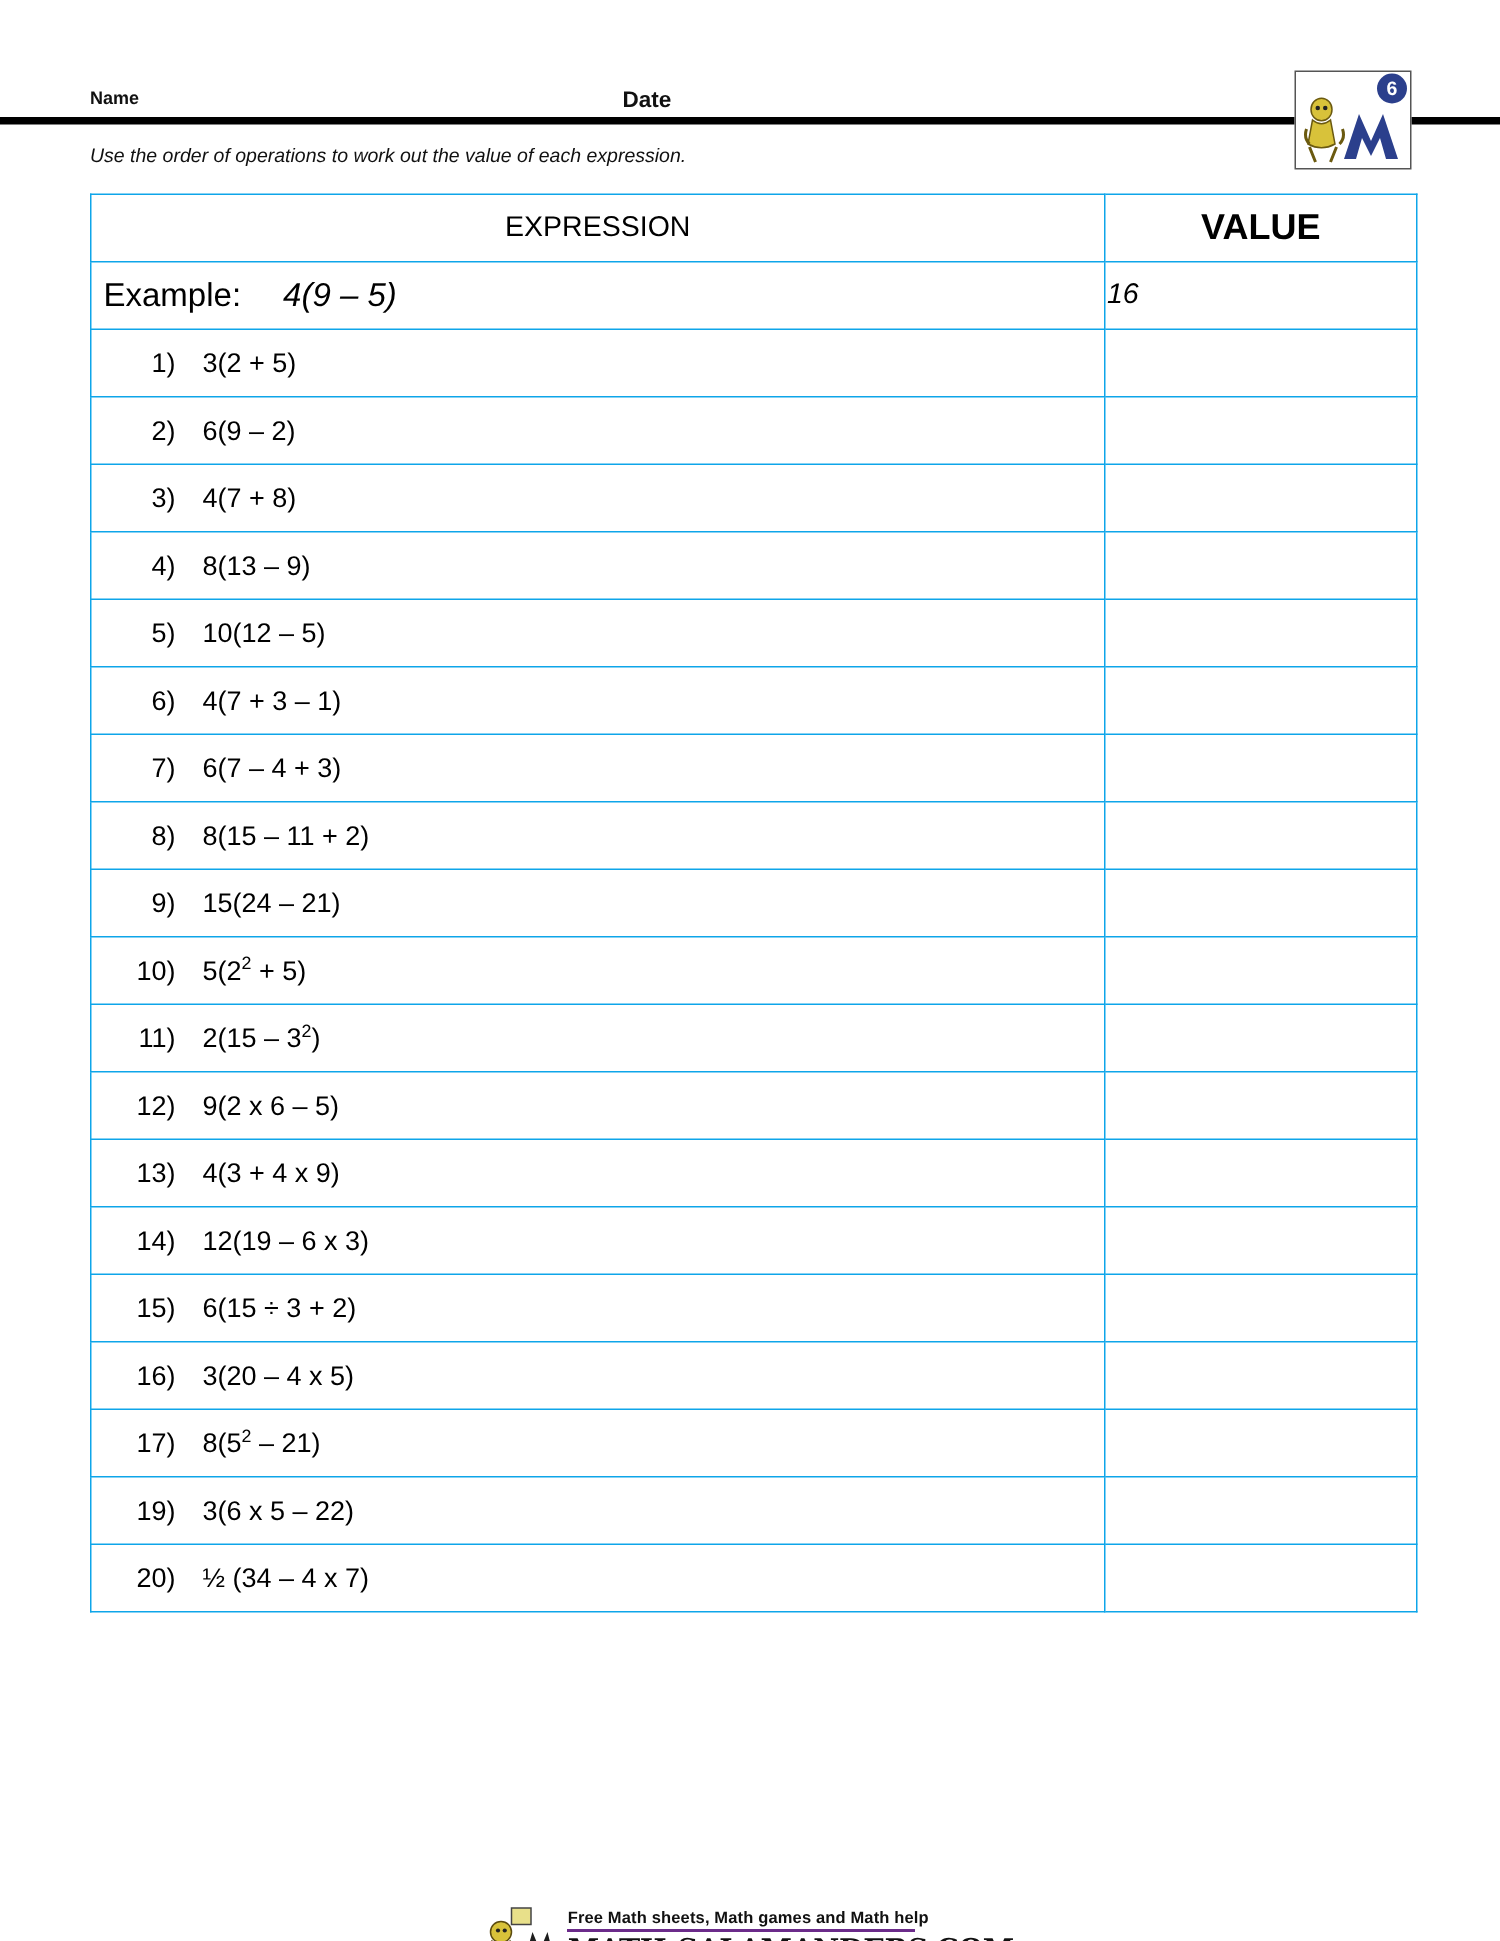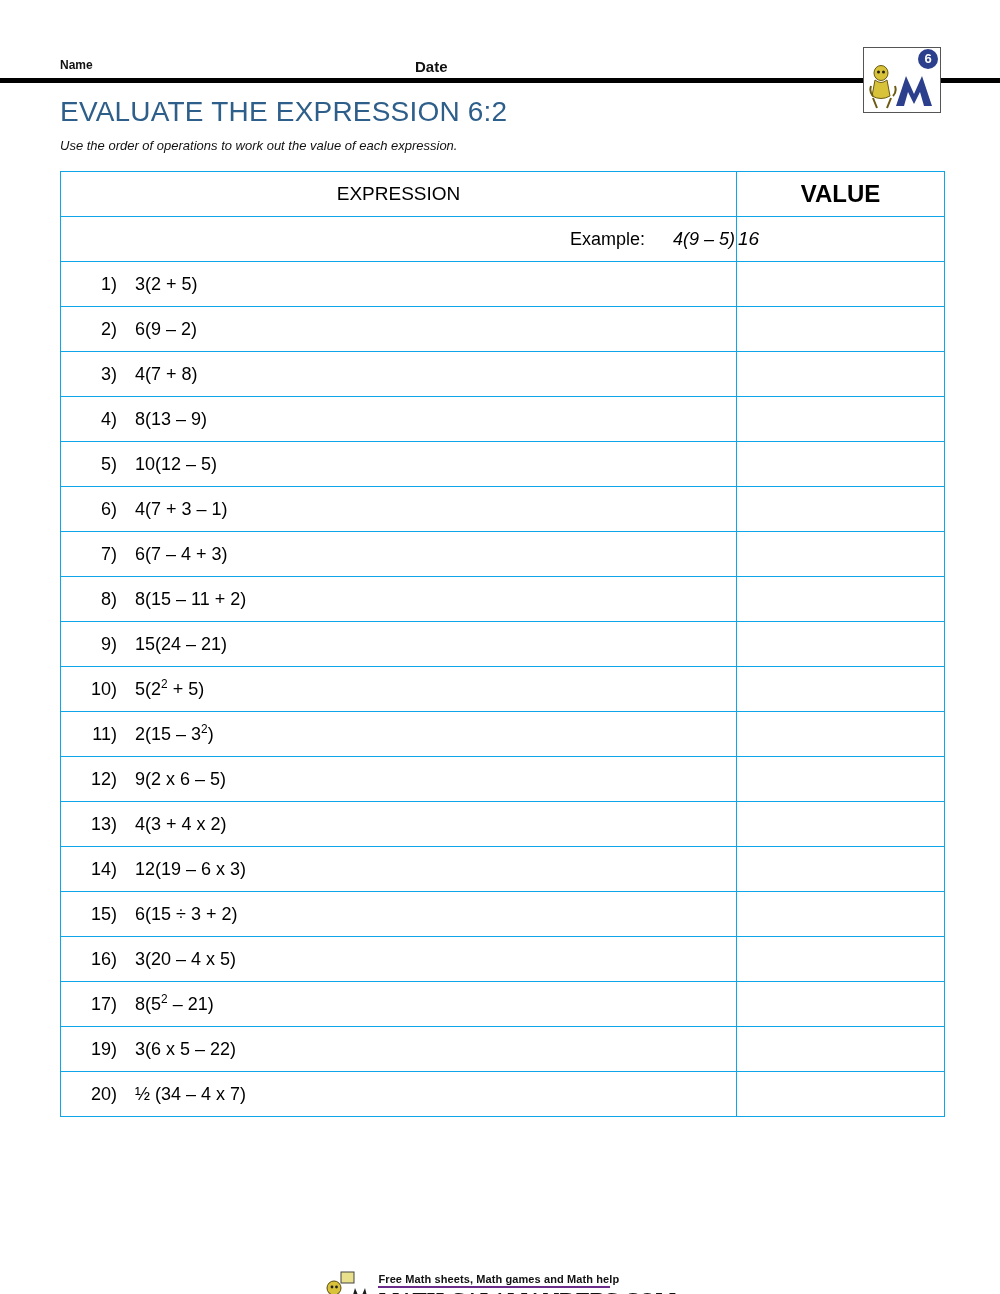--- a/index.html
+++ b/index.html
@@ -122,24 +122,23 @@
     height: 46px;
   }
   th.col-value {
     width: 205px;
     font-size: 24px;
     font-weight: bold;
     text-align: center;
     height: 46px;
   }
   td.example-expr {
-    font-size: 18px;
-    padding-left: 30px;
+    font-size: 22px;
+    padding-left: 8px;
     height: 46px;
-    text-align: right;
   }
   td.example-expr .ex-label {
     font-weight: normal;
   }
   td.example-expr .ex-math {
     font-style: italic;
     margin-left: 28px;
   }
   td.example-value {
     font-size: 19px;
@@ -236,21 +235,20 @@
         <path d="M4 34 l4 10 M22 34 l-4 10" stroke="#6b5a10" stroke-width="2" fill="none"></path>
         <path d="M2 22 q-2 6 2 10 M26 22 q2 6 -2 10" stroke="#6b5a10" stroke-width="2" fill="none"></path>
       </svg>
       <svg class="logo-m" viewBox="0 0 40 40">
         <path d="M2 36 L12 6 L20 24 L28 6 L38 36 L30 36 L26 22 L20 34 L14 22 L10 36 Z" fill="#2b3f8c"></path>
       </svg>
       <div class="logo-badge">6</div>
     </div>
   </div>
 
-  <h1 class="title">EVALUATE THE EXPRESSION 6:2</h1>
   <p class="subtitle">Use the order of operations to work out the value of each expression.</p>
 
   <table class="sheet">
     <thead>
       <tr>
         <th class="col-expression">EXPRESSION</th>
         <th class="col-value">VALUE</th>
       </tr>
     </thead>
     <tbody>
@@ -366,21 +364,21 @@
               <span class="idx">12)</span>
               <span class="expr">9(2 x 6 – 5)</span>
             </div>
           </td>
           <td class="answer"></td>
         </tr>
         <tr>
           <td class="num-expr">
             <div class="wrap">
               <span class="idx">13)</span>
-              <span class="expr">4(3 + 4 x 2)</span>
+              <span class="expr">4(3 + 4 x 9)</span>
             </div>
           </td>
           <td class="answer"></td>
         </tr>
         <tr>
           <td class="num-expr">
             <div class="wrap">
               <span class="idx">14)</span>
               <span class="expr">12(19 – 6 x 3)</span>
             </div>

